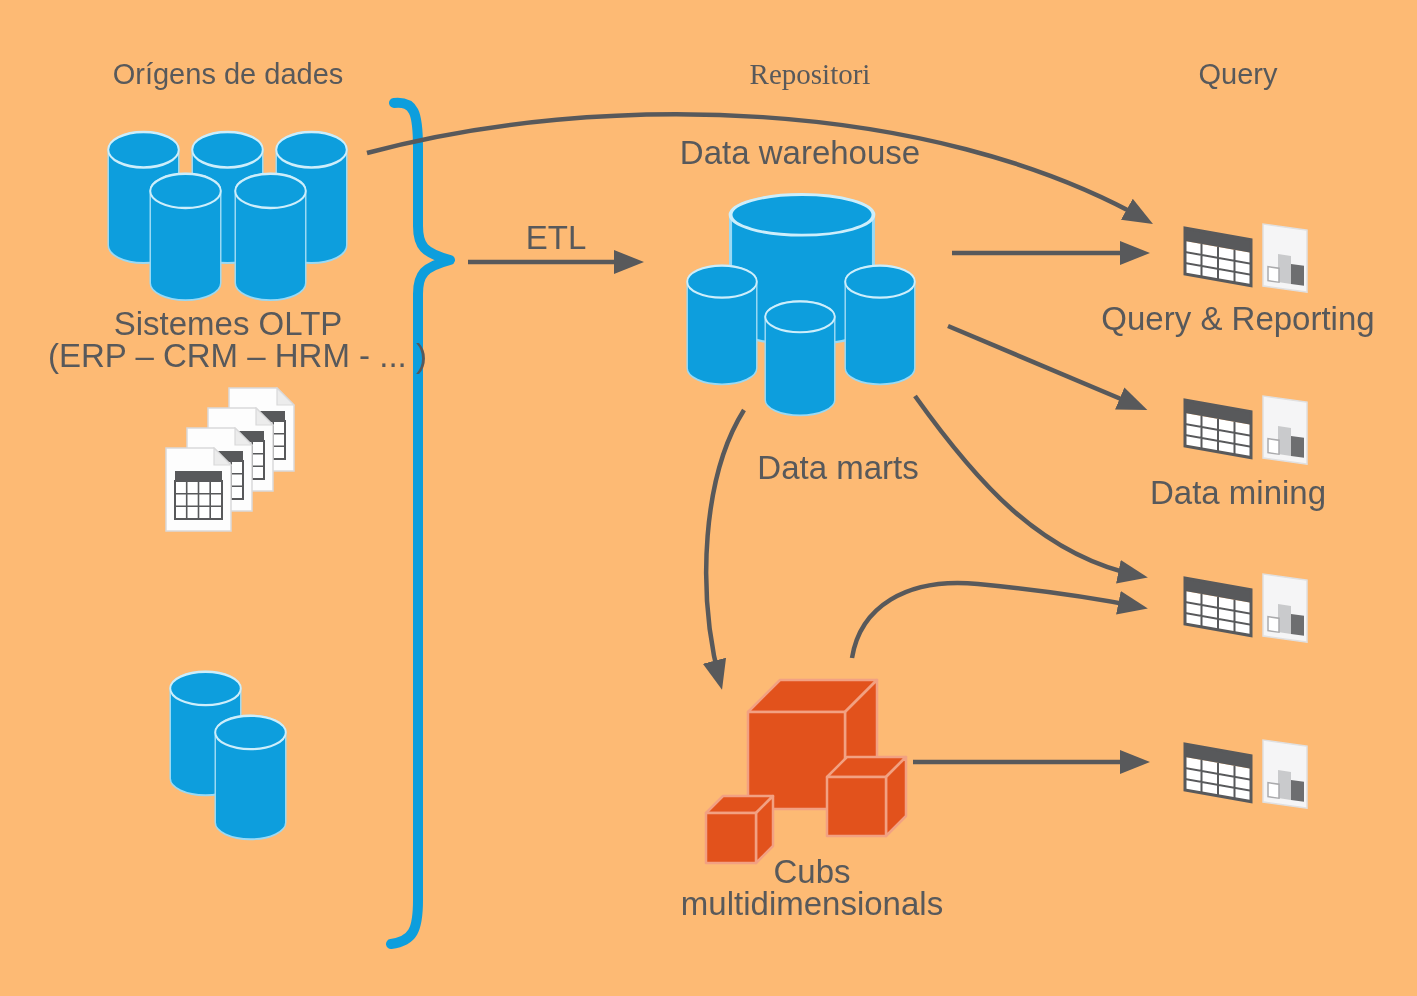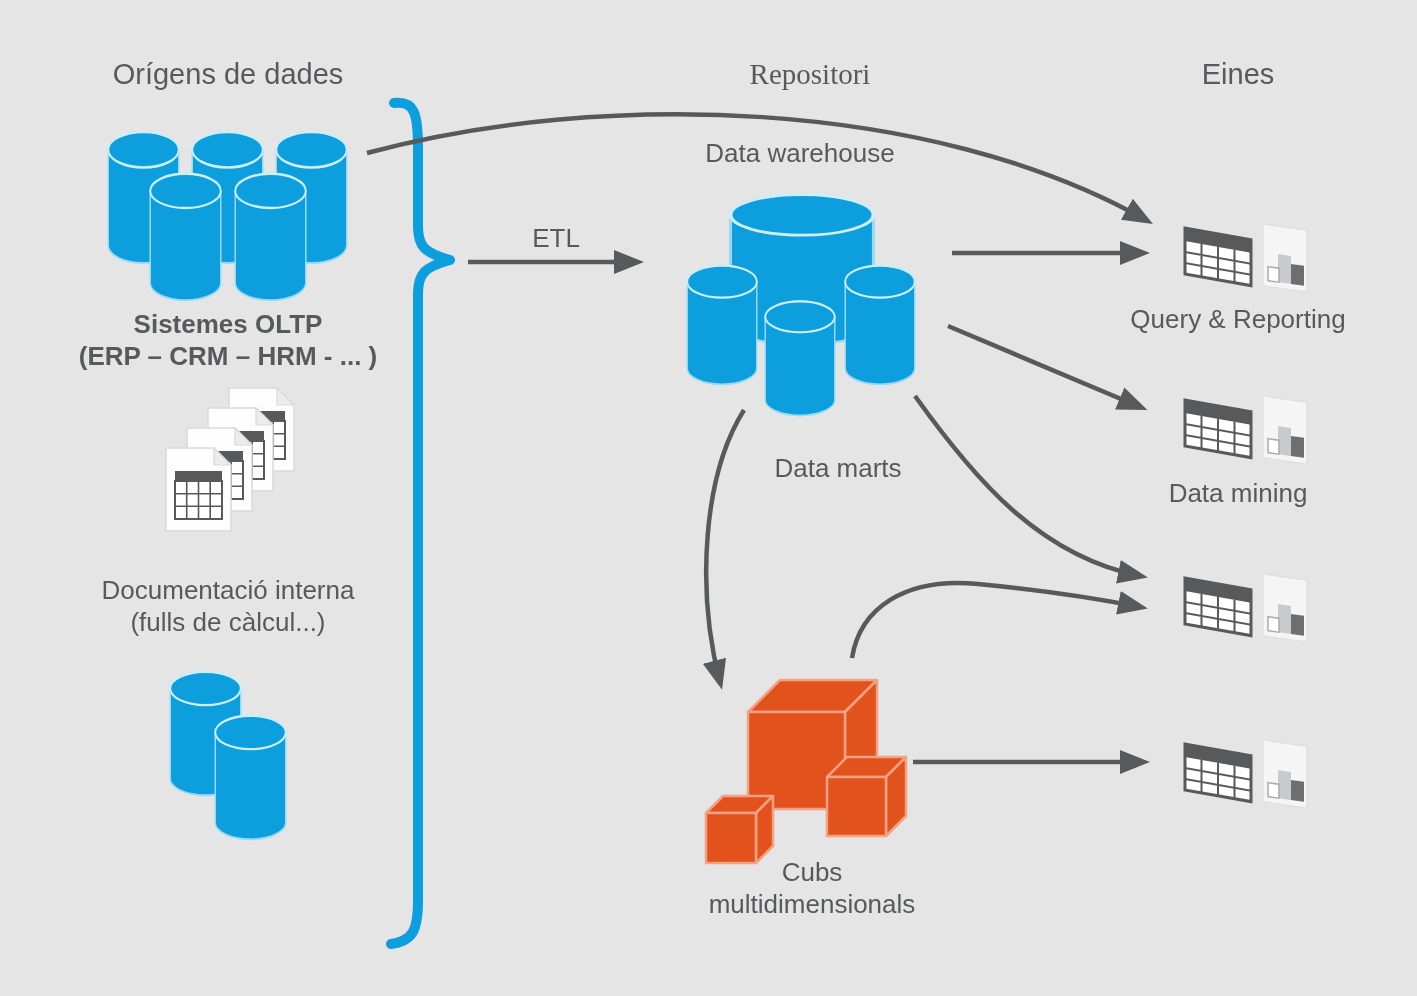--- a/index.html
+++ b/index.html
@@ -1,23 +1,23 @@
 <!DOCTYPE html>
 <html><head>
 <meta charset="utf-8">
 <style>
   html,body{margin:0;padding:0;background:#ffffff;}
   .canvas{
-    position:relative;width:1417px;height:996px;background:#e5e5e5;
+    position:relative;width:1417px;height:996px;background:#fdba74;
     font-family:"Liberation Sans",sans-serif;overflow:hidden;
   }
   svg.layer{position:absolute;left:0;top:0;}
   .lbl{
     position:absolute;color:#58595b;text-align:center;
-    font-size:26px;line-height:32px;white-space:nowrap;
+    font-size:33px;line-height:32px;white-space:nowrap;
   }
   .hdr{font-size:29px;}
 </style>
 </head>
 <body>
 
 <div class="canvas">
 
   <svg class="layer" width="1417" height="996" viewBox="0 0 1417 996">
     <defs>
@@ -114,29 +114,25 @@
     </g>
 
     <use href="#tool" x="1183" y="222" width="130" height="100"></use>
     <use href="#tool" x="1183" y="394" width="130" height="100"></use>
     <use href="#tool" x="1183" y="572" width="130" height="100"></use>
     <use href="#tool" x="1183" y="738" width="130" height="100"></use>
   </svg>
 
   <div class="lbl hdr" style="left:68px;top:58px;width:320px;">Orígens de dades</div>
   <div class="lbl hdr" style="left:650px;top:58px;width:320px;font-family:Liberation Serif, serif;">Repositori</div>
-  <div class="lbl hdr" style="left:1078px;top:58px;width:320px;">Eines</div>
+  <div class="lbl hdr" style="left:1078px;top:58px;width:320px;">Query</div>
 
-  <div class="lbl" style="left:48px;top:308px;width:360px;font-weight:bold;">
+  <div class="lbl" style="left:48px;top:308px;width:360px;">
     <div>Sistemes OLTP</div>
     <div>(ERP – CRM – HRM - ... )</div>
-  </div>
-  <div class="lbl" style="left:48px;top:574px;width:360px;">
-    <div>Documentació interna</div>
-    <div>(fulls de càlcul...)</div>
   </div>
 
   <div class="lbl" style="left:496px;top:222px;width:120px;">ETL</div>
   <div class="lbl" style="left:650px;top:137px;width:300px;">Data warehouse</div>
   <div class="lbl" style="left:718px;top:428px;width:240px;margin-top:24px;">Data marts</div>
   <div class="lbl" style="left:662px;top:856px;width:300px;">
     <div>Cubs</div>
     <div>multidimensionals</div>
   </div>
 

